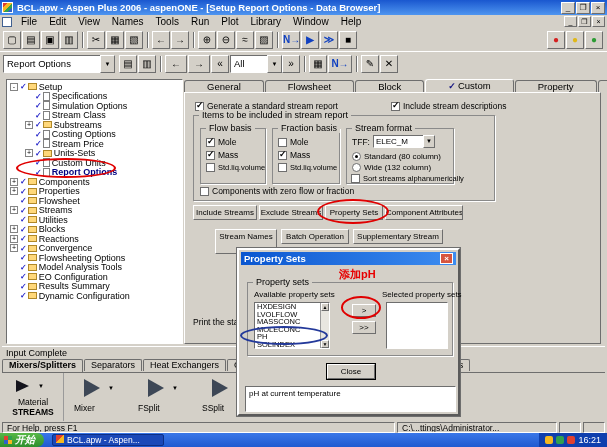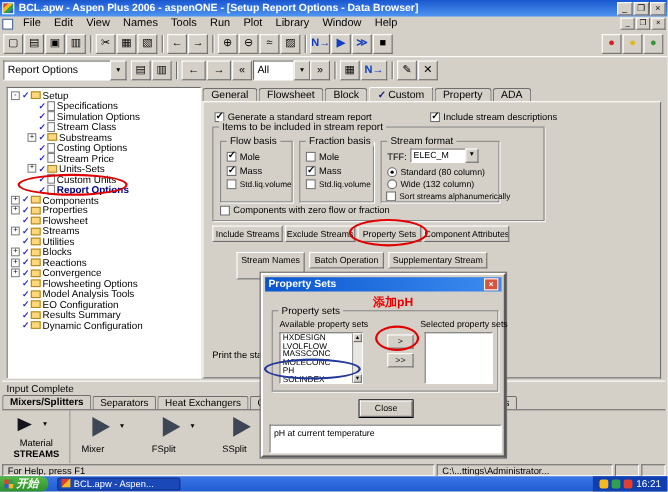--- a/index.html
+++ b/index.html
@@ -39,36 +39,36 @@
 .exp{width:8px;height:8px;border:1px solid #848484;background:#fff;font-size:7px;line-height:6px;text-align:center;margin-right:2px;flex:none}
 .exp.none{visibility:hidden}
 .tck{color:#2020c8;font-size:8px;font-weight:bold;margin-right:1px;flex:none}
 .tck::before{content:"\2713"}
 .ficon{width:9px;height:7px;background:#ffd87a;border:1px solid #b08828;margin-right:2px;flex:none}
 .sicon{width:7px;height:9px;background:#fff;border:1px solid #808080;margin-right:2px;flex:none}
 .tlabel{font-size:9px}
 .trow.sel .tlabel{font-weight:bold;color:#000080}
 
 #tabstrip{left:184px;top:79px;width:417px;height:14px;display:flex;align-items:flex-end}
-.tab{height:13px;line-height:12px;padding:0 7px;font-size:9.5px;background:#d4d0c8;border:1px solid #6e6e6e;border-bottom:none;border-radius:3px 3px 0 0;margin-right:1px;white-space:nowrap}
+.tab{height:13px;line-height:12px;padding:0 22px;font-size:9.5px;background:#d4d0c8;border:1px solid #6e6e6e;border-bottom:none;border-radius:3px 3px 0 0;margin-right:1px;white-space:nowrap}
 .tab.selected{height:14px;border-left-color:#fff;border-top-color:#fff}
 .tab-check{color:#101080;font-weight:bold;margin-right:2px;font-size:9px}
 #page{left:184px;top:92px;width:417px;height:252px;background:#d4d0c8;border-top:1px solid #fff;border-left:1px solid #fff;border-right:1px solid #6e6e6e;border-bottom:1px solid #6e6e6e}
 .cbrow{position:absolute;display:flex;align-items:center;white-space:nowrap}
 .cb{width:9px;height:9px;background:#fff;border:1px solid #6e6e6e;margin-right:3px;position:relative;flex:none}
 .cb.checked::after{content:"\2713";position:absolute;left:0;top:-3px;font-size:9px;font-weight:bold;color:#000}
 .rb{width:9px;height:9px;background:#fff;border:1px solid #6e6e6e;border-radius:50%;margin-right:3px;position:relative;flex:none}
 .rb.selected::after{content:"";position:absolute;left:2px;top:2px;width:3px;height:3px;background:#000;border-radius:50%}
 .cblabel{font-size:8.5px}
 .groupbox{position:absolute;border:1px solid #8a8a8a;box-shadow:1px 1px 0 #fff}
 .legend{position:absolute;top:-6px;left:5px;background:#d4d0c8;padding:0 3px;font-size:9px;white-space:nowrap}
 .pbtn{position:absolute;font-size:8px;text-align:center;overflow:hidden;white-space:nowrap}
 
 #inputstatus{left:2px;top:346px;width:603px;height:13px;line-height:13px;padding-left:4px;font-size:9px;border-top:1px solid #fff}
-#palette-tabs{left:2px;top:359px;width:603px;height:13px;display:flex;align-items:center}
+#palette-tabs{left:2px;top:359px;width:603px;height:13px;display:flex;align-items:flex-start}
 .ptab{height:12px;line-height:11px;padding:0 6px;font-size:9px;border:1px solid #6e6e6e;border-bottom:none;border-radius:2px 2px 0 0;background:#d4d0c8;margin-right:1px;white-space:nowrap}
 .ptab.selected{font-weight:bold;height:13px}
 .ptab-spacer{width:128px}
 #palette-body{left:2px;top:372px;width:603px;height:49px;border-top:1px solid #6e6e6e;display:flex}
 #stream-sel{width:62px;position:relative;border-right:1px solid #9a9a9a}
 .stream-arrow{position:absolute;left:14px;top:7px;width:0;height:0;border-left:13px solid #14141c;border-top:6px solid transparent;border-bottom:6px solid transparent}
 .mini-drop{position:absolute;font-size:6px;color:#000}
 .stream-l1{position:absolute;left:0;top:24px;width:62px;text-align:center;font-size:8.5px}
 .stream-l2{position:absolute;left:0;top:34px;width:62px;text-align:center;font-size:8.5px;font-weight:bold}
 .model{width:54px;position:relative;margin-left:10px}

